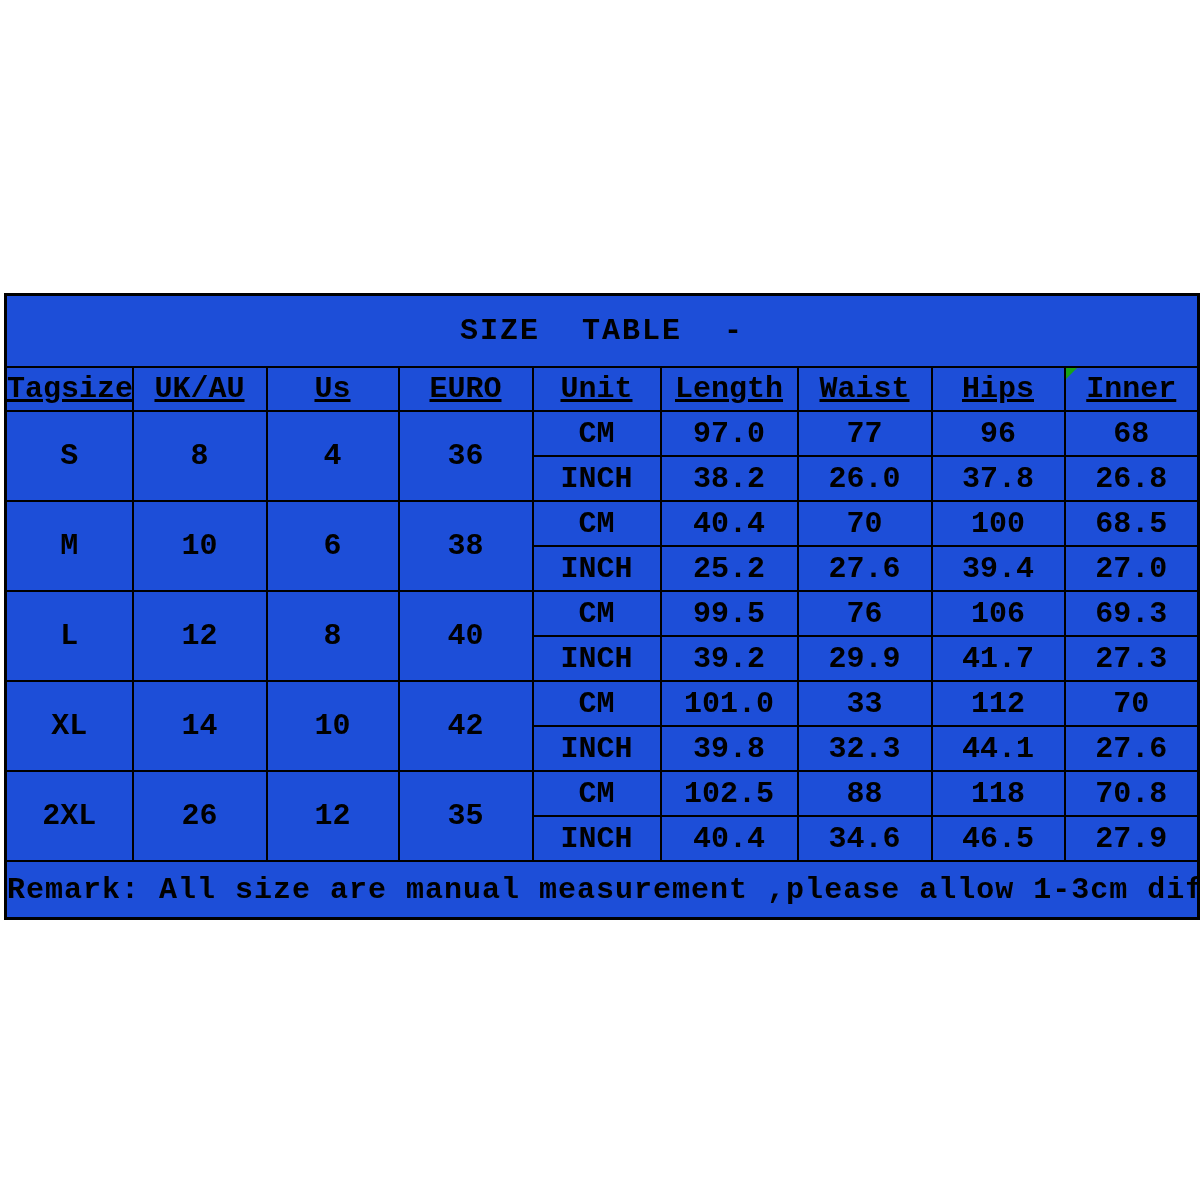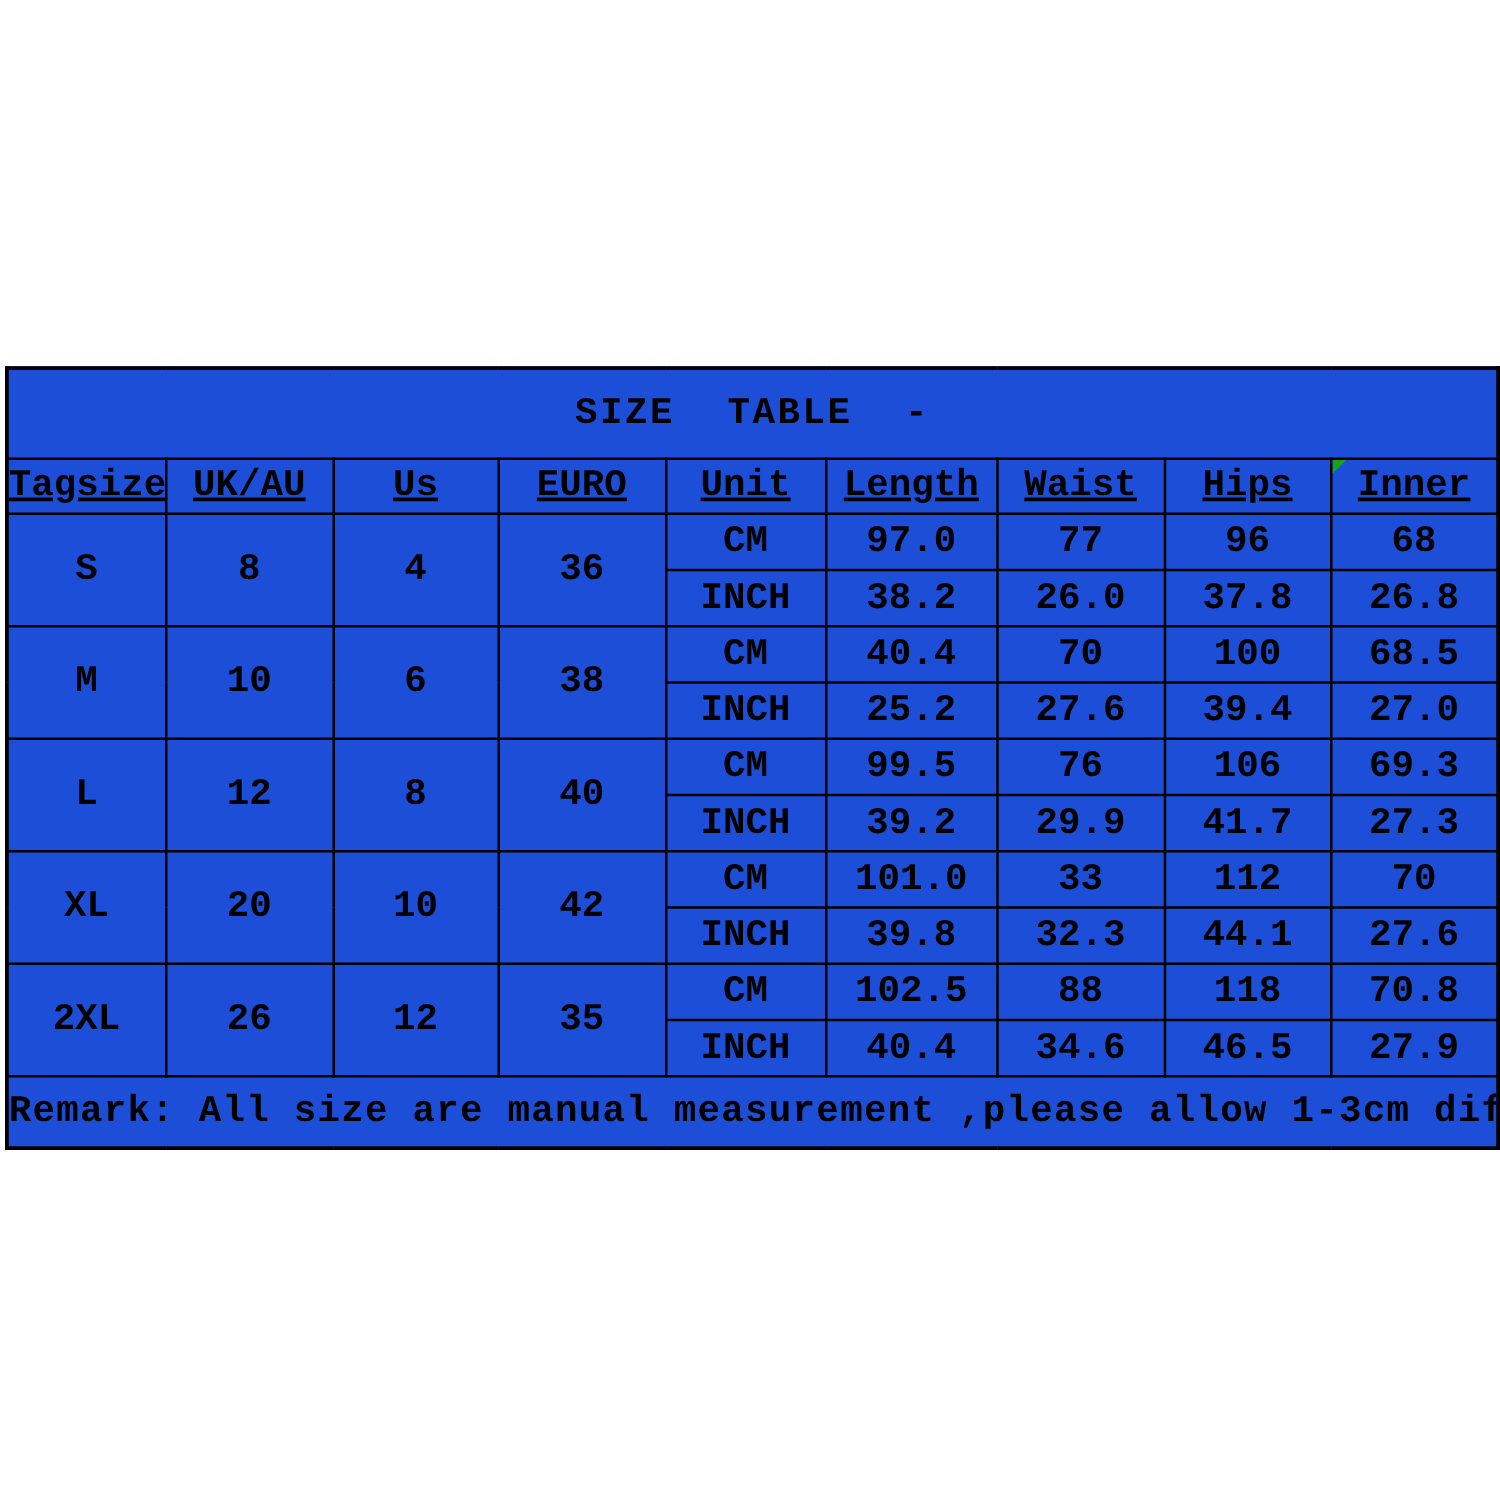--- a/index.html
+++ b/index.html
@@ -166,21 +166,21 @@
     <tr class="data-row">
       <td>INCH</td>
       <td>39.2</td>
       <td>29.9</td>
       <td>41.7</td>
       <td>27.3</td>
     </tr>
 
     <tr class="data-row">
       <td rowspan="2">XL</td>
-      <td rowspan="2">20</td>
+      <td rowspan="2">14</td>
       <td rowspan="2">10</td>
       <td rowspan="2">42</td>
       <td>CM</td>
       <td>101.0</td>
       <td>33</td>
       <td>112</td>
       <td>70</td>
     </tr>
     <tr class="data-row">
       <td>INCH</td>

